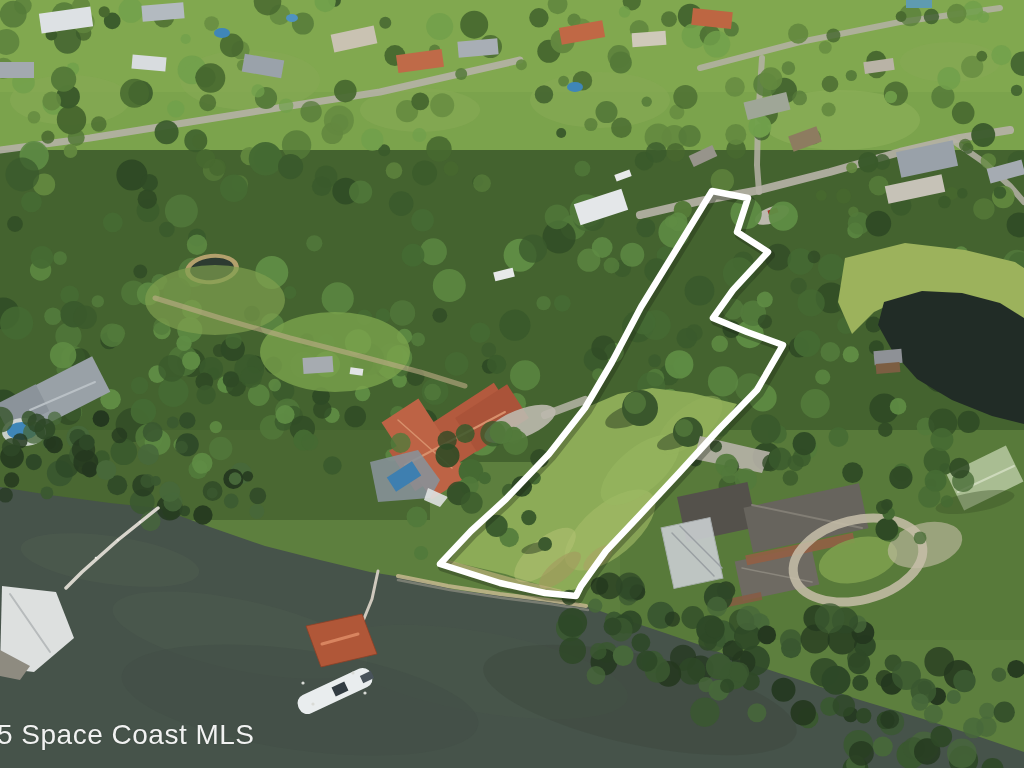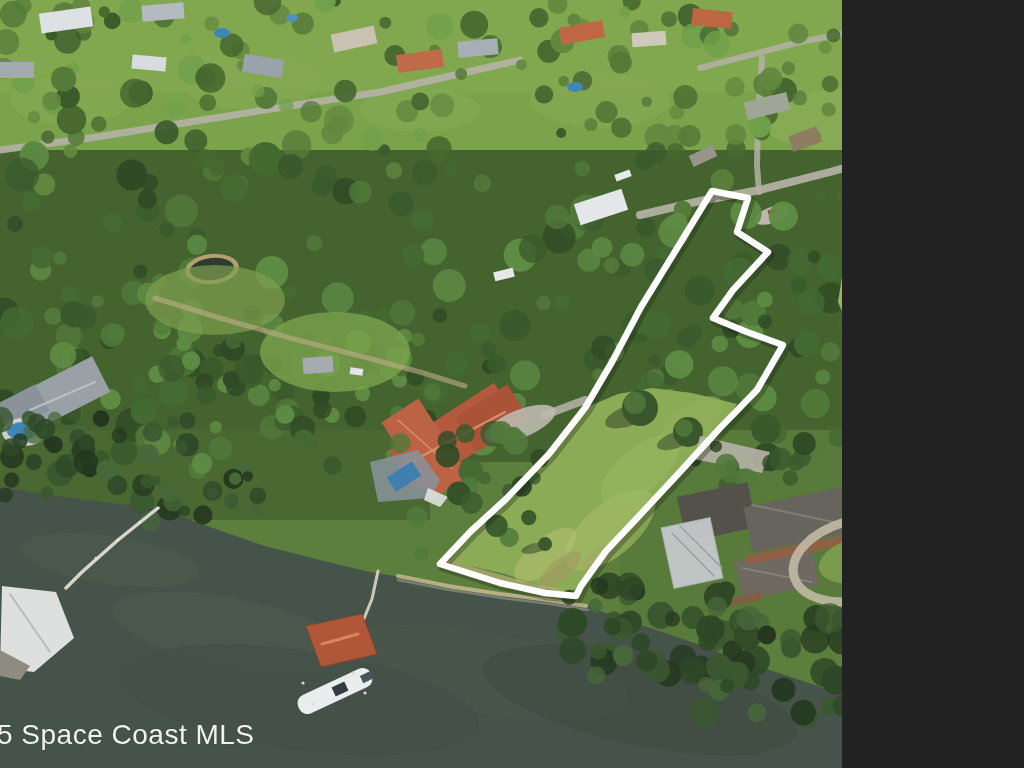--- a/index.html
+++ b/index.html
@@ -1,16 +1,16 @@
 <!DOCTYPE html>
 <html><head>
 <meta charset="utf-8">
 <style>
   html,body{margin:0;padding:0;background:#222;}
-  .stage{position:relative;width:842px;height:768px;overflow:hidden;background:#000000;}
+  .stage{position:relative;width:1024px;height:768px;overflow:hidden;background:#000000;}
   .stage svg{position:absolute;left:0;top:0;}
   .watermark{
     position:absolute;left:-3px;top:719px;
     font-family:"Liberation Sans",sans-serif;
     font-size:28px;font-weight:400;letter-spacing:.5px;
     color:rgba(255,255,255,.93);
     text-shadow:0 0 2px rgba(0,0,0,.18);
     white-space:nowrap;pointer-events:none;
   }
 </style>

